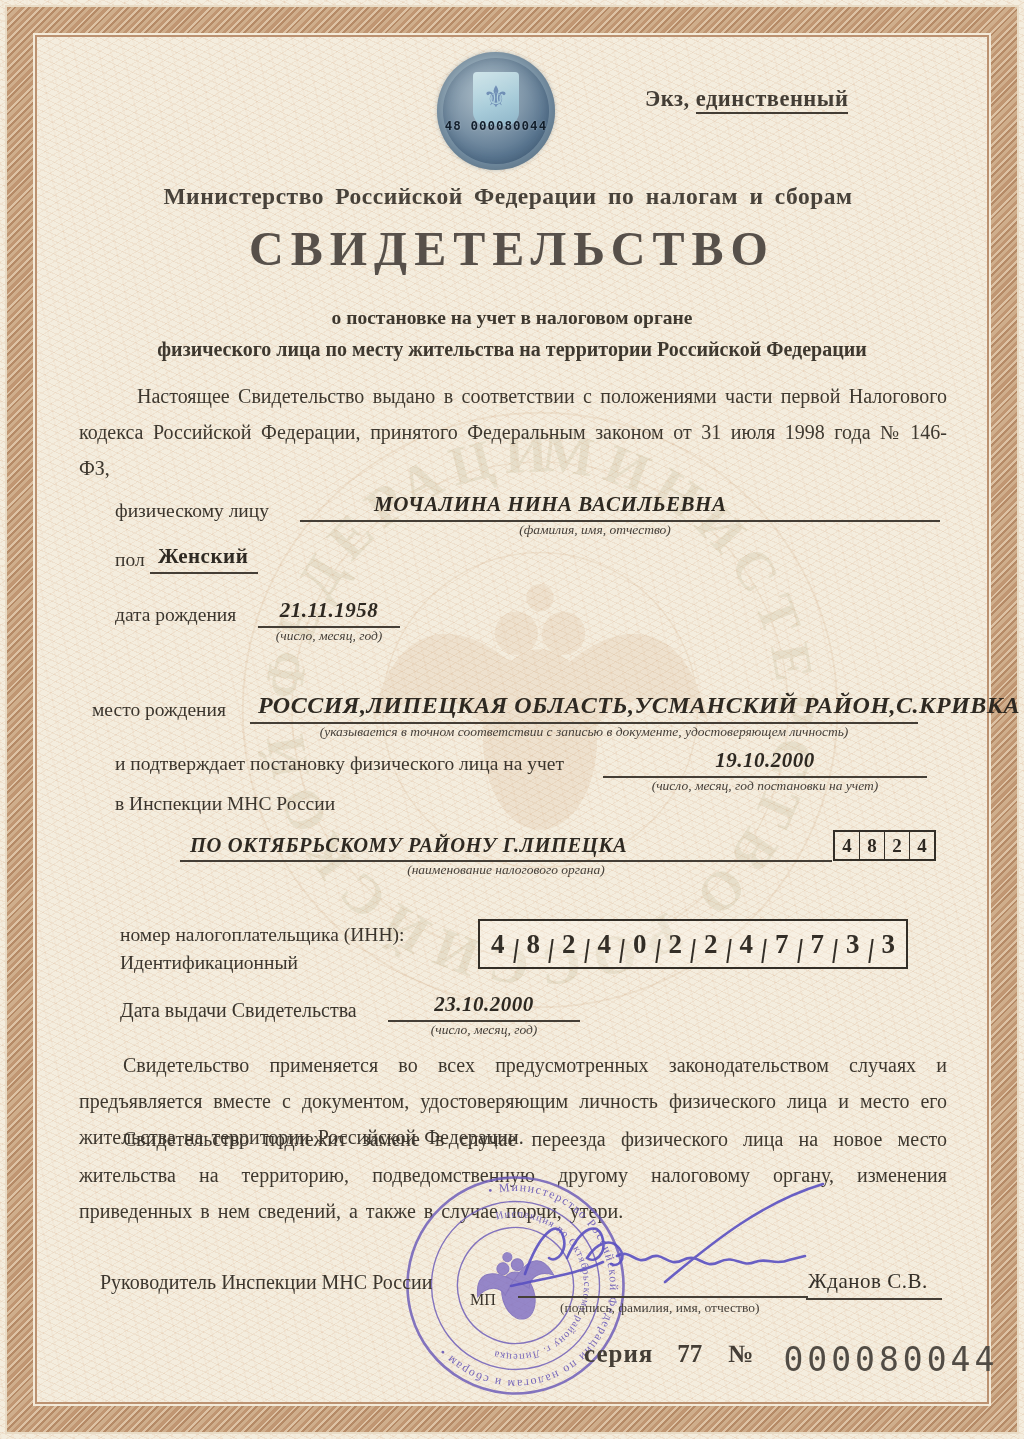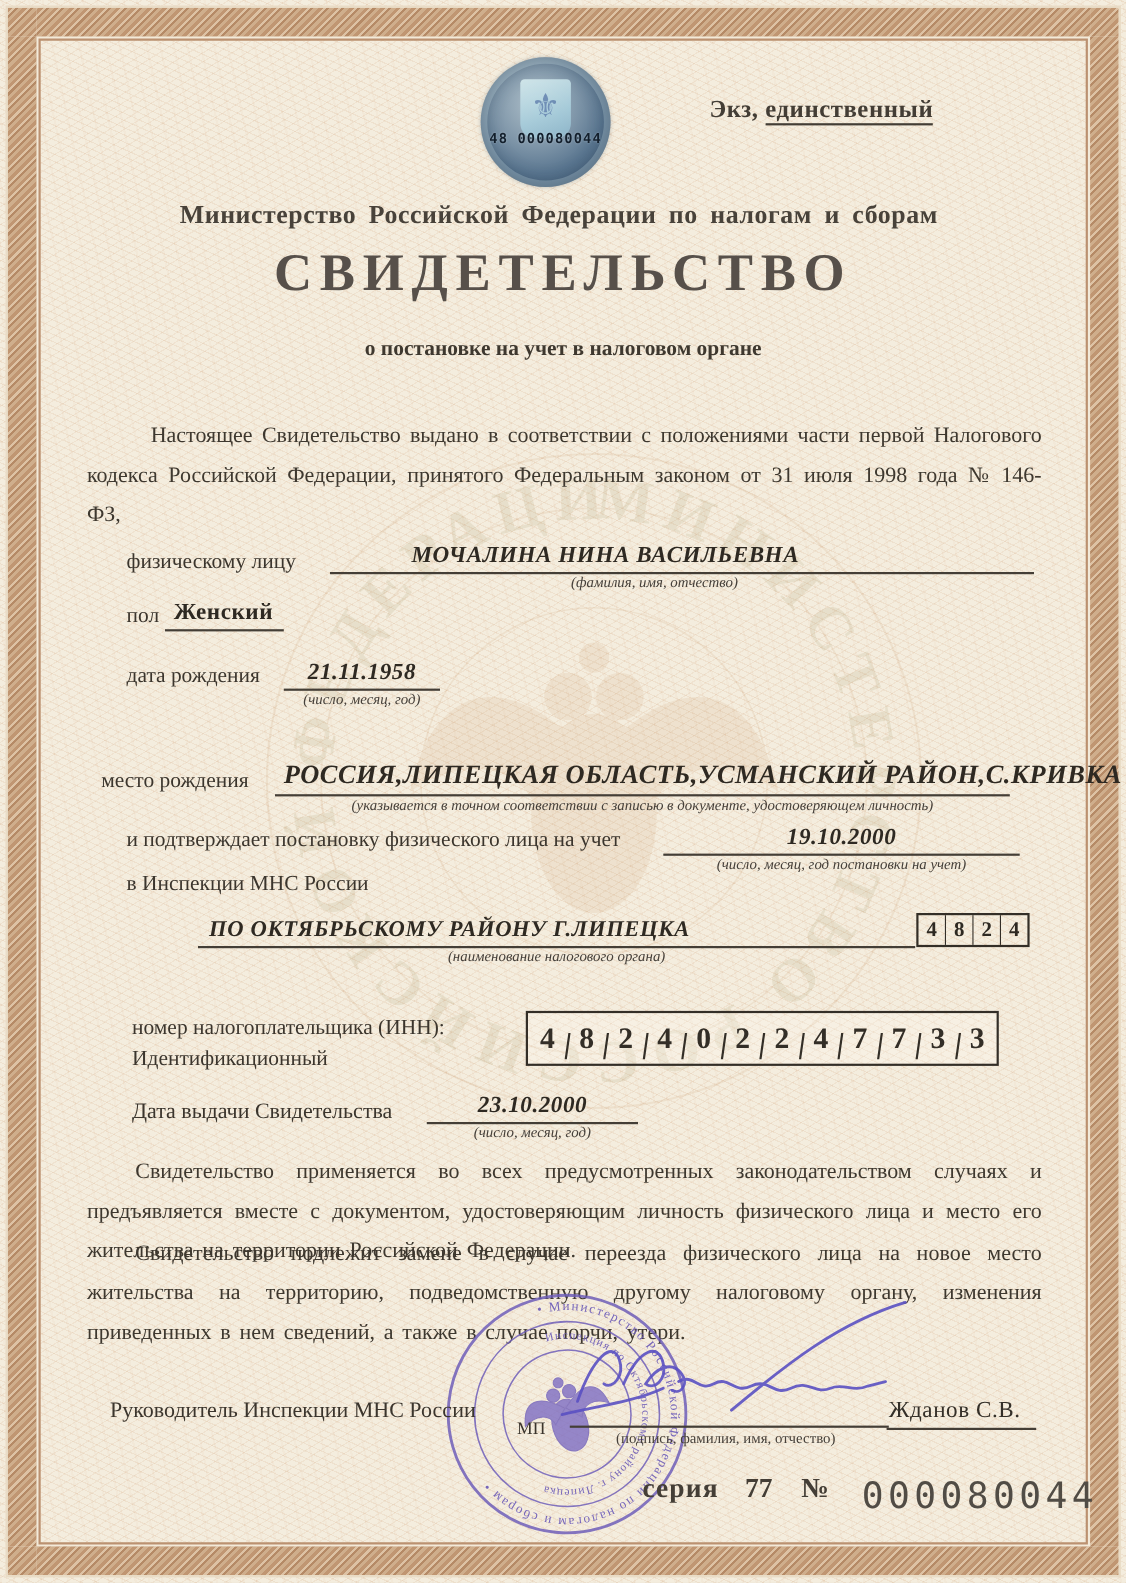--- a/index.html
+++ b/index.html
@@ -139,20 +139,21 @@
   </div>
 
   <div class="copy-label">
     <span>Экз,</span>
     <span class="u">единственный</span>
   </div>
 
   <div class="ministry">Министерство Российской Федерации по налогам и сборам</div>
   <div class="doc-title">СВИДЕТЕЛЬСТВО</div>
   <div class="sub1">о постановке на учет в налоговом органе</div>
+  <div class="sub2">физического лица по месту жительства на территории Российской Федерации</div>
 
   <p class="body-par intro">Настоящее Свидетельство выдано в соответствии с положениями части первой Налогового кодекса Российской Федерации, принятого Федеральным законом от 31 июля 1998 года № 146-ФЗ,</p>
 
   <div class="lbl" style="left:115px;top:500px">физическому лицу</div>
   <div class="fline person-line">
     <span class="val">МОЧАЛИНА НИНА ВАСИЛЬЕВНА</span>
     <div class="cap">(фамилия, имя, отчество)</div>
   </div>
 
   <div class="lbl" style="left:115px;top:549px">пол</div>

